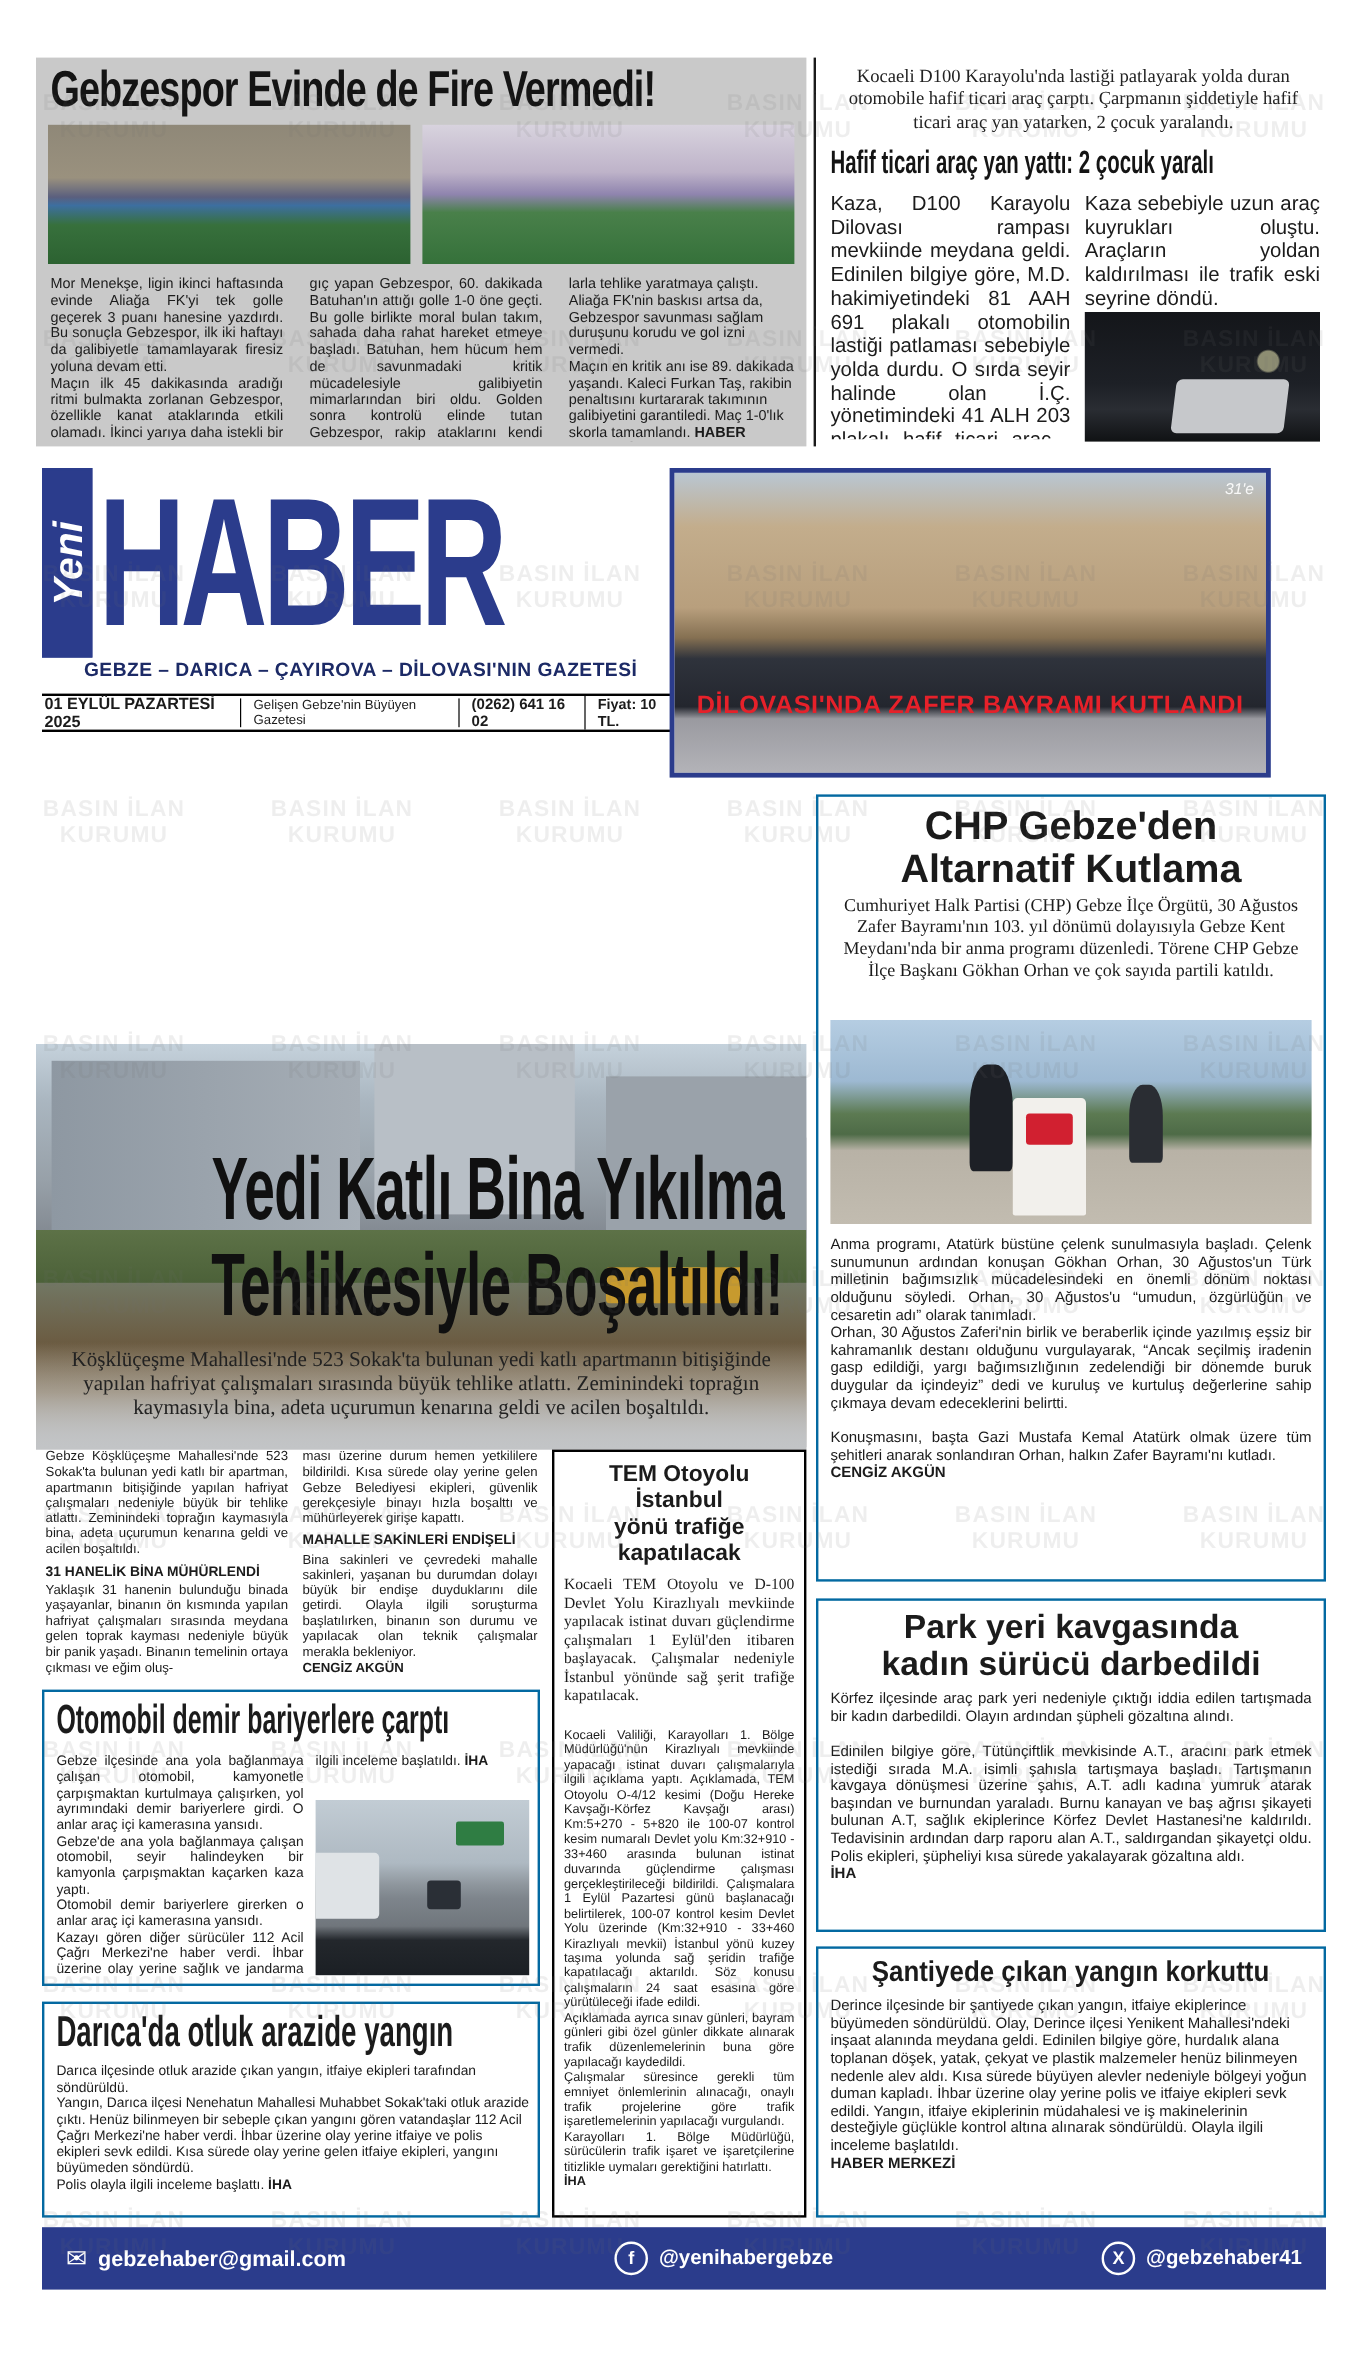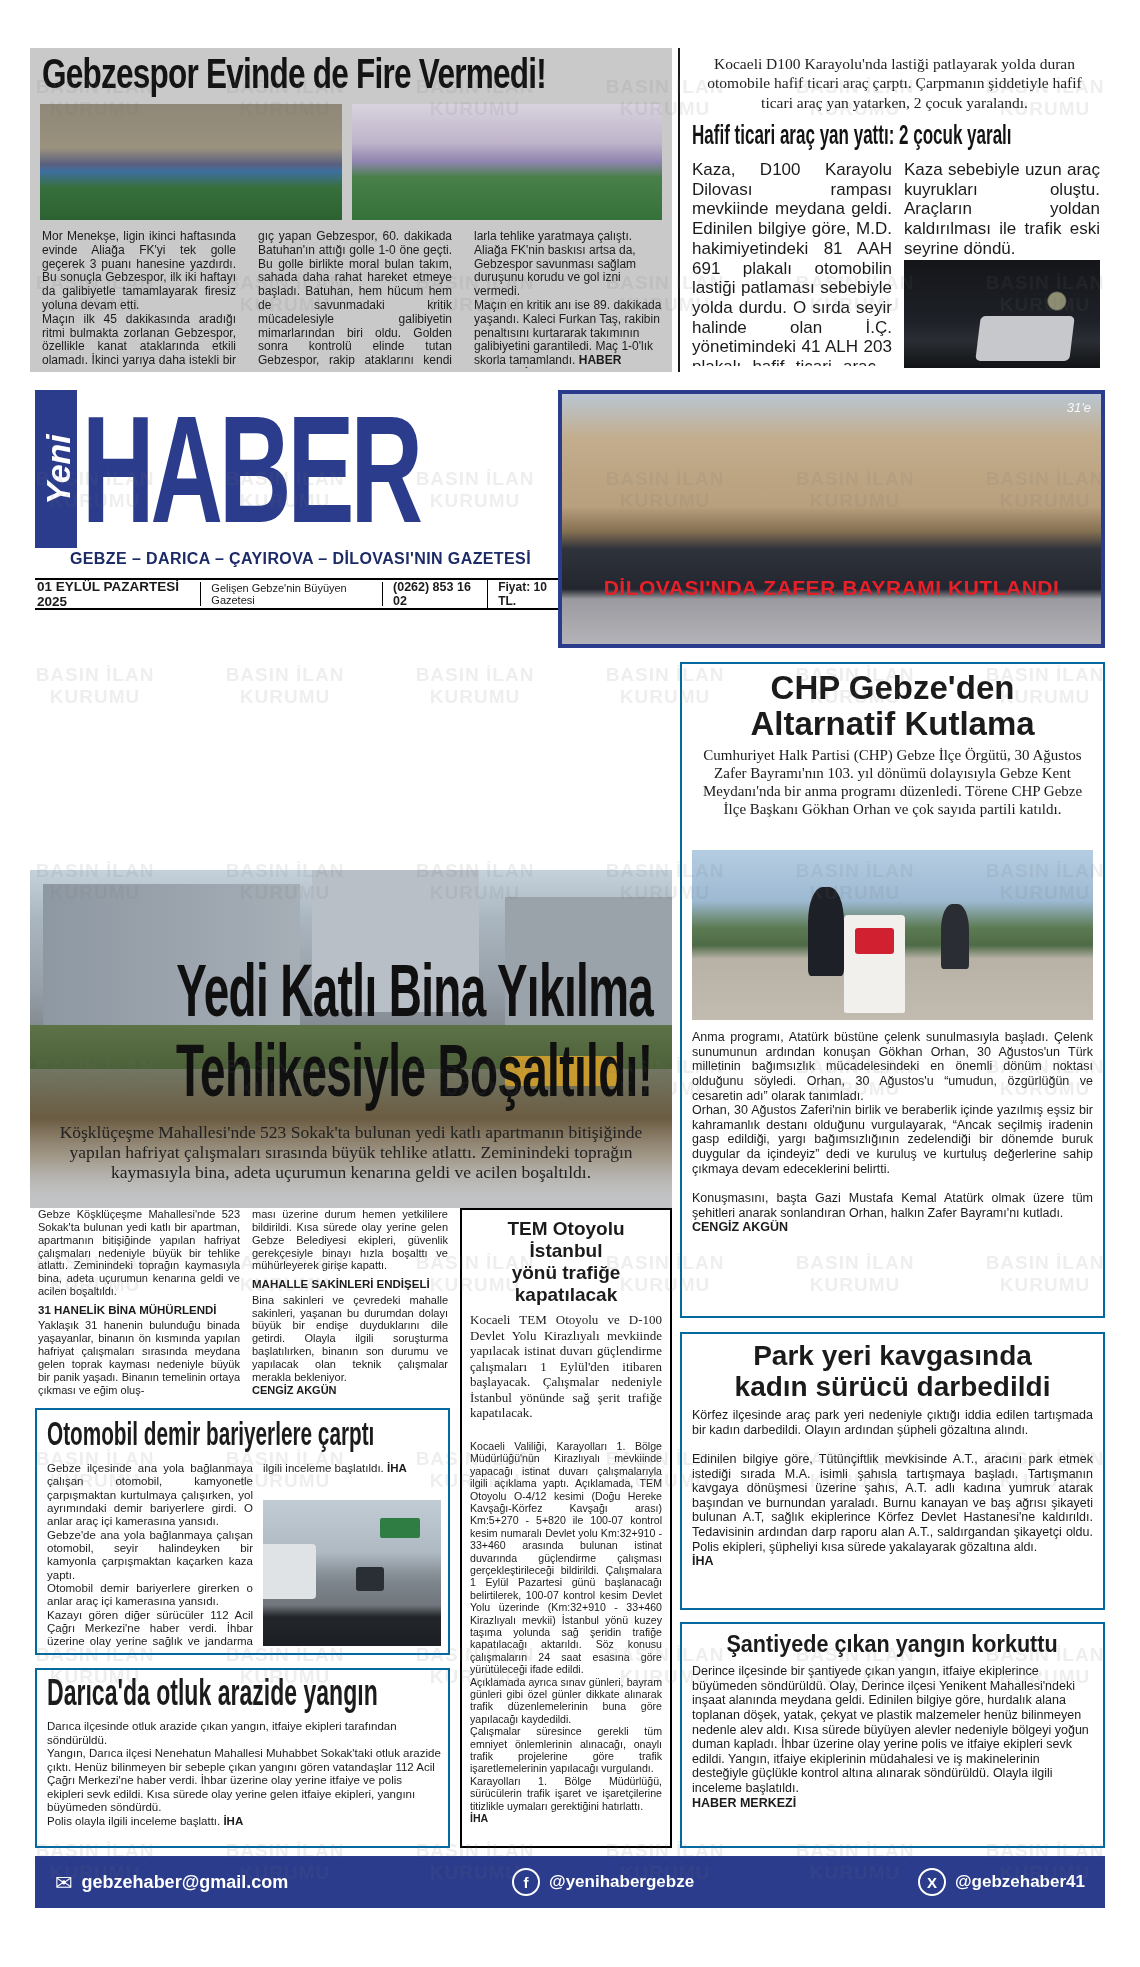--- a/index.html
+++ b/index.html
@@ -50,21 +50,21 @@
             font-size:152px;line-height:146px;overflow:visible;}
   .mh-haber .cond{transform:scaleX(.66);letter-spacing:-6px;}
   .mh-slogan{left:48px;top:550px;width:505px;text-align:center;color:#1c2a66;font-weight:bold;
              font-size:16px;letter-spacing:.4px;}
   .mh-dateline{left:35px;top:578px;width:525px;height:32px;border-top:2px solid #000;border-bottom:2px solid #000;
                display:flex;align-items:center;box-sizing:border-box;}
   .mh-date{font-weight:bold;font-size:13.5px;padding:0 8px 0 2px;}
   .mh-tagline{font-size:11px;padding:0 10px;border-left:1px solid #000;border-right:1px solid #000;}
   .mh-phone{font-weight:bold;font-size:12.5px;padding:0 10px;border-right:1px solid #000;}
   .mh-price{font-weight:bold;font-size:12px;padding:0 0 0 10px;}
-  .mh-photo{left:558px;top:390px;width:547px;height:258px;border:4px solid #2b3c8c;box-sizing:border-box;
+  .mh-photo{left:558px;top:390px;width:501px;height:258px;border:4px solid #2b3c8c;box-sizing:border-box;
             background:linear-gradient(180deg,#b9c6d2 0%,#c3ad8c 18%,#b89f7d 45%,#857052 55%,#2f333c 62%,#23262e 78%,#9a9aa0 82%,#b3b3b8 100%);}
   .mh-caption{position:absolute;left:0;right:0;bottom:44px;text-align:center;color:#e6212a;
               font-weight:bold;font-size:21px;letter-spacing:.5px;}
   .mh-note{position:absolute;right:10px;top:6px;color:#fff;font-style:italic;font-size:13px;opacity:.9;}
   
   .lead-photo{left:30px;top:612px;width:642px;height:338px;
               background:linear-gradient(180deg,#c5d2dc 0%,#aab6c0 14%,#97a0a8 34%,#848b93 46%,#737c6a 56%,#6b5b41 74%,#8c7a5e 86%,#c2c4c6 100%);}
   .lp-b1{position:absolute;left:2%;top:4%;width:40%;height:50%;background:linear-gradient(90deg,#8e98a2,#a6aeb6);}
   .lp-b2{position:absolute;left:44%;top:0;width:26%;height:42%;background:#b8bfc6;}
   .lp-b3{position:absolute;right:0;top:8%;width:26%;height:40%;background:#9aa2aa;}
@@ -171,21 +171,21 @@
   <div class="abs mh-yeni">
     <span>Yeni</span>
   </div>
   <div class="abs mh-haber">
     <span class="cond">HABER</span>
   </div>
   <div class="abs mh-slogan">GEBZE – DARICA – ÇAYIROVA – DİLOVASI'NIN GAZETESİ</div>
   <div class="abs mh-dateline">
     <span class="mh-date">01 EYLÜL PAZARTESİ 2025</span>
     <span class="mh-tagline">Gelişen Gebze'nin Büyüyen Gazetesi</span>
-    <span class="mh-phone">(0262) 853 16 02</span>
+    <span class="mh-phone">(0262) 641 16 02</span>
     <span class="mh-price">Fiyat: 10 TL.</span>
   </div>
   <div class="abs mh-photo photo">
     <span class="mh-note">31'e</span>
     <div class="mh-caption">DİLOVASI'NDA ZAFER BAYRAMI KUTLANDI</div>
   </div>
 
   <div class="abs lead-slab"></div>
   <div class="abs lead-photo photo">
     <div class="lp-b1"></div>

